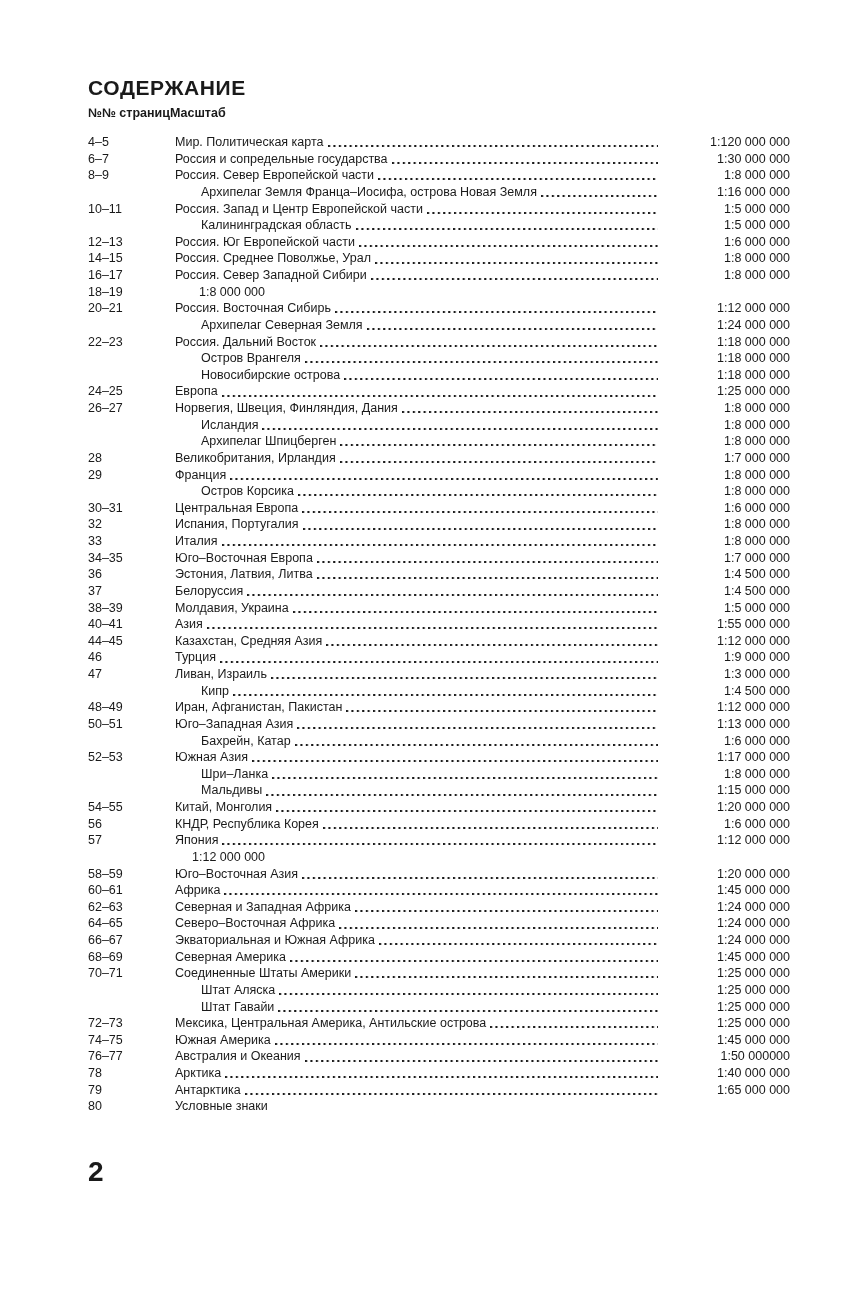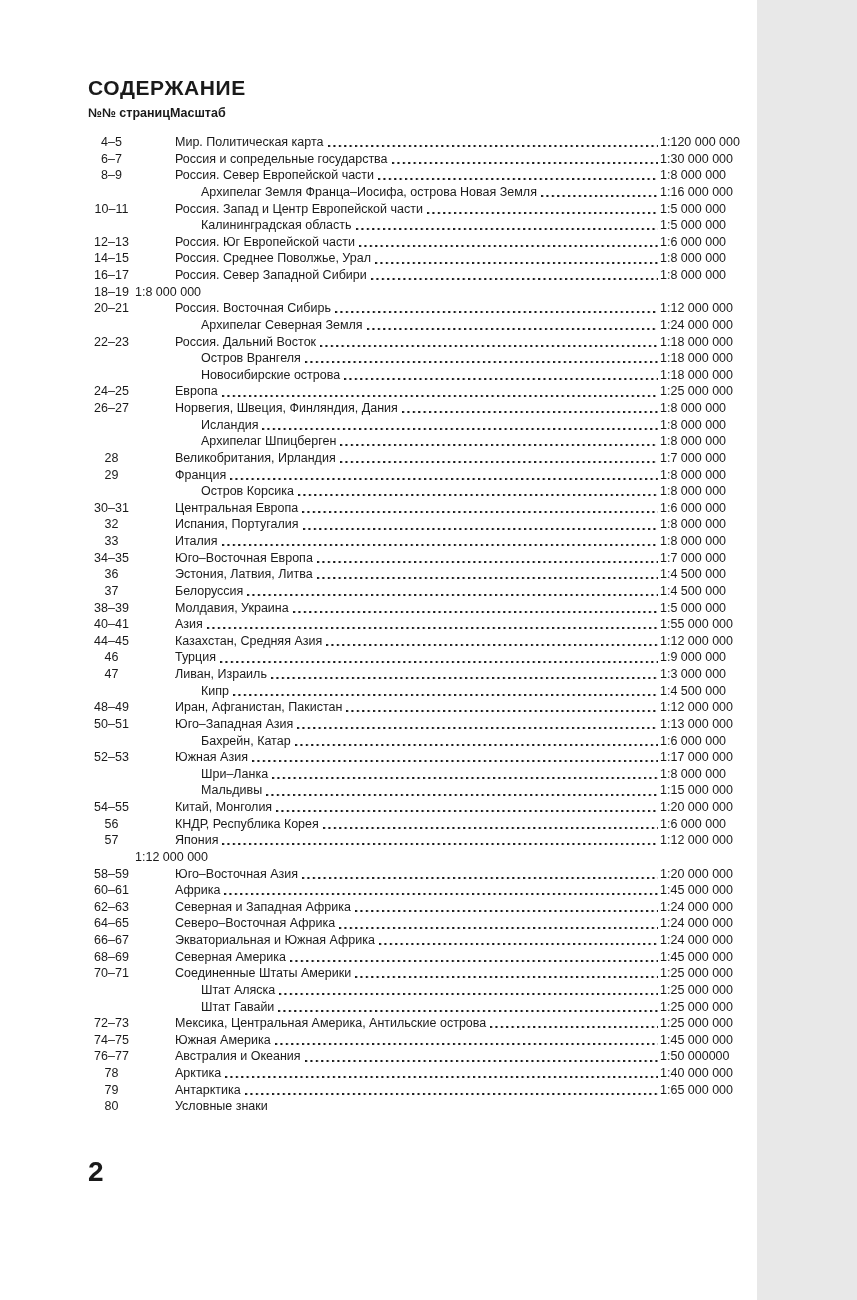--- a/index.html
+++ b/index.html
@@ -2,21 +2,21 @@
 <html><head>
 <meta charset="utf-8">
 <style>
   html, body {
     margin: 0;
     padding: 0;
     background: #e8e8e8;
   }
   .sheet {
     position: relative;
-    width: 757px;
+    width: 857px;
     height: 1300px;
     background: #ffffff;
     color: #1a1a1a;
     font-family: "Liberation Sans", "DejaVu Sans", sans-serif;
     overflow: hidden;
   }
   .page-title {
     position: absolute;
     left: 88px;
     top: 76px;
@@ -45,21 +45,21 @@
   .row {
     display: flex;
     height: 16.63px;
     line-height: 16.63px;
     font-size: 12.5px;
     white-space: nowrap;
   }
   .pages {
     flex: none;
     width: 47px;
-    text-align: center;
+    text-align: left;
   }
   .mid {
     flex: 1 1 auto;
     display: flex;
     min-width: 0;
     padding-left: 40px;
   }
   .row.indent .mid {
     padding-left: 66px;
     justify-content: center;
@@ -82,20 +82,21 @@
     background-image: radial-gradient(circle at 1.2px 1.2px, #1a1a1a 1.05px, rgba(0,0,0,0) 1.3px);
     background-size: 5.4px 2.4px;
     background-repeat: repeat-x;
   }
   .row.no-dots .leader::after {
     display: none;
   }
   .scale {
     flex: none;
     width: 130px;
+    text-align: right;
   }
   .folio {
     position: absolute;
     left: 88px;
     top: 1156px;
     font-size: 28px;
     font-weight: 700;
   }
 </style>
 </head>

